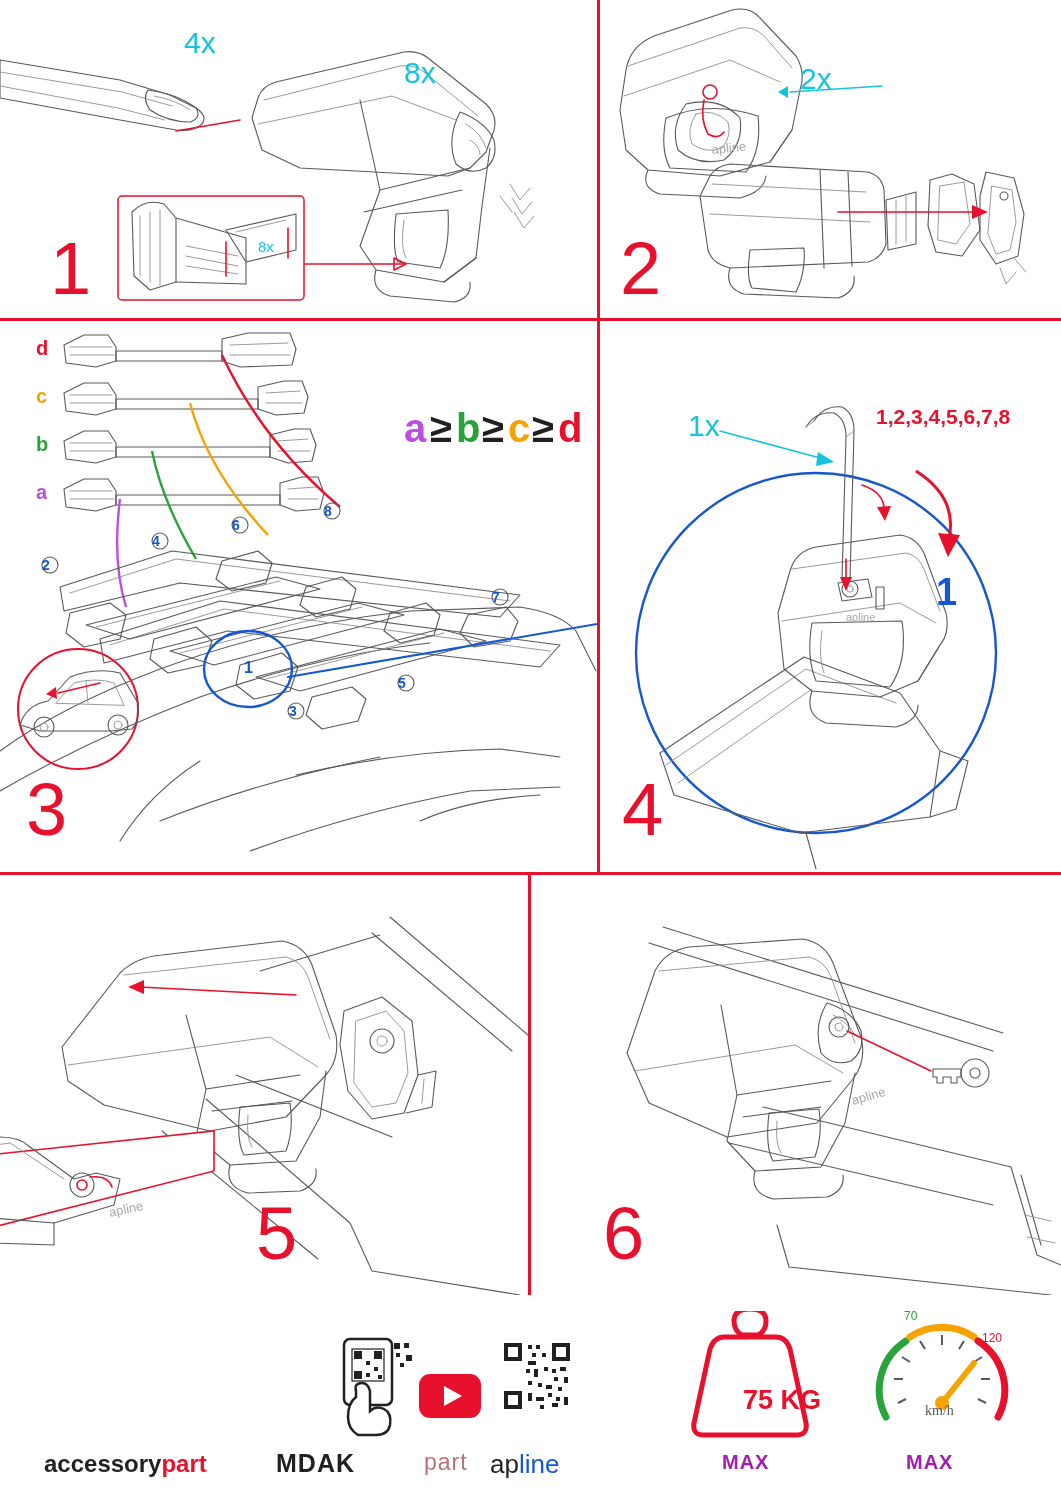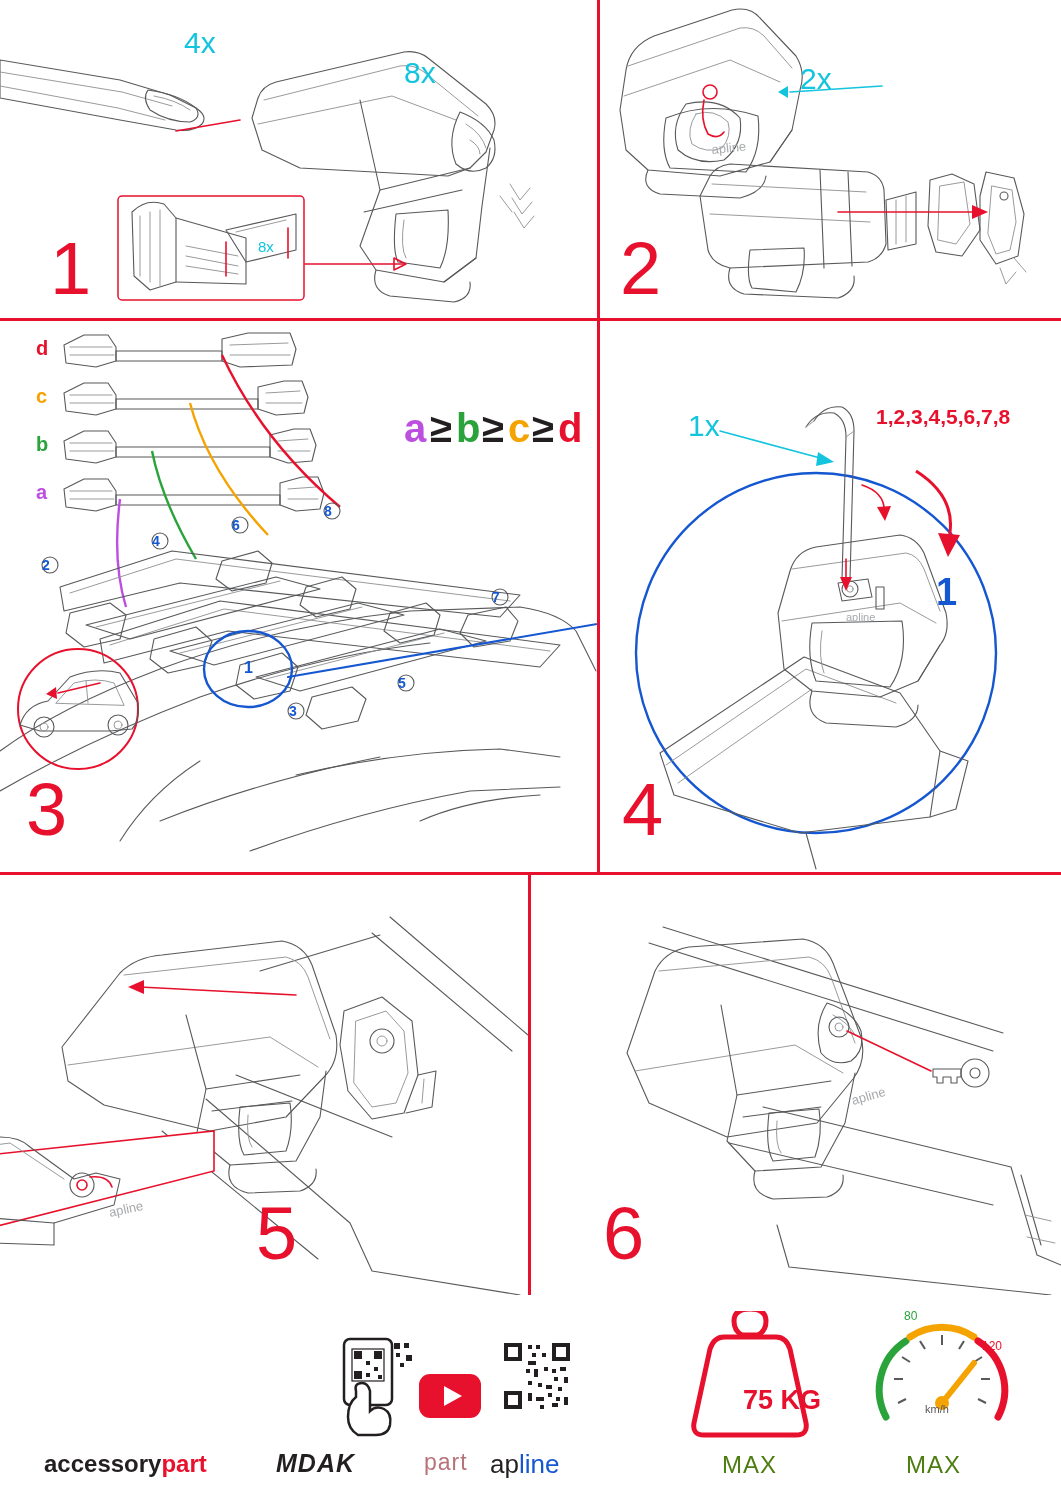--- a/index.html
+++ b/index.html
@@ -116,35 +116,36 @@
     letter-spacing: 1px;
   }
   .brand-apline {
     position: absolute;
     font-size: 26px;
     color: #231f20;
   }
   .brand-apline .ln2 { color: #1557d0; }
   .maxlabel {
     position: absolute;
-    font-size: 24px;
-    color: #4d7c0f;
-    font-weight: 400;
+    font-size: 20px;
+    color: #a21caf;
+    font-weight: 700;
     letter-spacing: 1px;
   }
   .weighttext {
     position: absolute;
     color: #e8112d;
     font-size: 27px;
     font-weight: 700;
   }
   .kmh {
     position: absolute;
-    font-size: 11px;
+    font-size: 14px;
     color: #58595b;
+    font-family: Liberation Serif, serif;
   }
   .gaugenum {
     position: absolute;
     font-size: 12px;
   }
   .redbox {
     position: absolute;
     border: 1.5px solid #e8112d;
     border-radius: 4px;
   }
@@ -541,21 +542,21 @@
       </g>
       <g fill="#231f20">
         <rect x="58" y="6" width="6" height="6"></rect>
           <rect x="68" y="6" width="5" height="5"></rect>
           <rect x="60" y="16" width="4" height="4"></rect>
           <rect x="70" y="18" width="6" height="6"></rect>
           <rect x="64" y="26" width="4" height="4"></rect>
       </g>
       <path d="M20 54 Q18 46 26 46 Q32 46 34 54 L34 74 Q40 68 48 72 Q56 76 54 88 Q52 98 40 98 L22 98 Q12 92 12 80 Q12 66 20 60 Z" fill="#ffffff" stroke="#231f20" stroke-width="2.5"></path>
     </svg>
-    <div class="brand-mdak" style="left:276px; top:154px;font-style:italic;">MDAK</div>
+    <div class="brand-mdak" style="left:276px; top:154px;">MDAK</div>
 
     <svg style="position:absolute; left:418px; top:78px;" width="64" height="46" viewBox="0 0 64 46">
       <rect x="1" y="1" width="62" height="44" rx="11" fill="#e8112d"></rect>
       <path d="M26 13 L44 23 L26 33 Z" fill="#ffffff"></path>
     </svg>
     <div class="brand-ipqi" style="left:424px; top:154px;">part</div>
 
     <svg style="position:absolute; left:502px; top:46px;" width="70" height="70" viewBox="0 0 70 70">
       <rect x="0" y="0" width="70" height="70" fill="#ffffff"></rect>
       <g fill="#231f20">
@@ -610,19 +611,19 @@
         <line x1="52" y1="34" x2="57" y2="42"></line>
         <line x1="74" y1="28" x2="74" y2="38"></line>
         <line x1="96" y1="34" x2="91" y2="42"></line>
         <line x1="114" y1="50" x2="106" y2="55"></line>
         <line x1="122" y1="72" x2="113" y2="72"></line>
         <line x1="118" y1="96" x2="110" y2="92"></line>
       </g>
       <path d="M74 96 L106 56" stroke="#f5a300" stroke-width="6" stroke-linecap="round"></path>
       <circle cx="74" cy="96" r="7" fill="#f5a300"></circle>
     </svg>
-    <div class="gaugenum" style="left:904px; top:14px; color:#2aa33a;">80</div>
-    <div class="gaugenum" style="left:982px; top:44px; color:#e8112d;text-align:right;">120</div>
+    <div class="gaugenum" style="left:904px; top:14px; color:#2aa33a;">70</div>
+    <div class="gaugenum" style="left:982px; top:36px; color:#e8112d;text-align:right;">120</div>
     <div class="kmh" style="left:925px; top:108px;">km/h</div>
     <div class="maxlabel" style="left:906px; top:156px;">MAX</div>
   </div>
 
 </div>
 
 </body></html>

